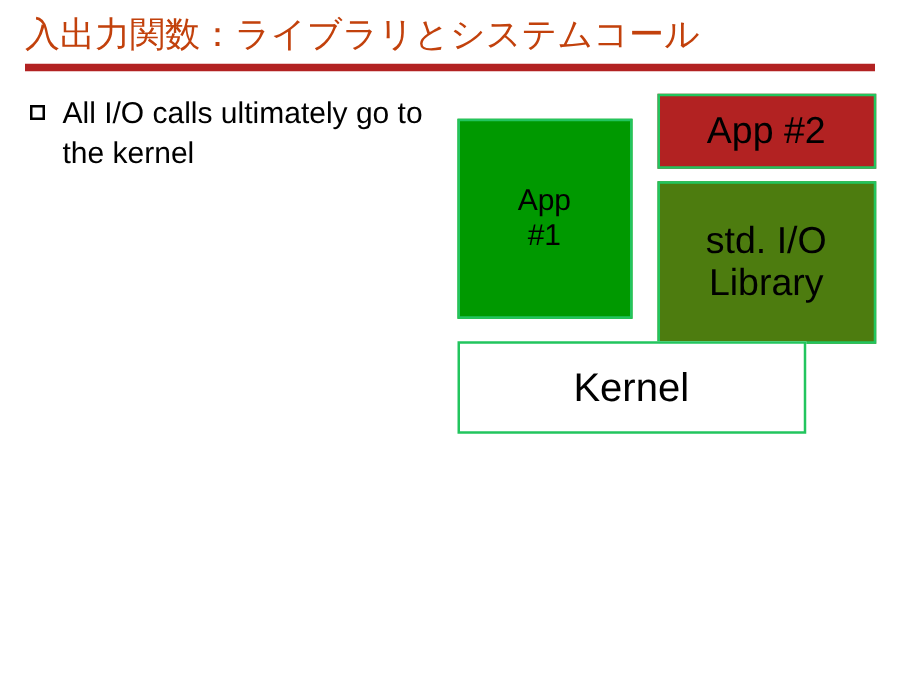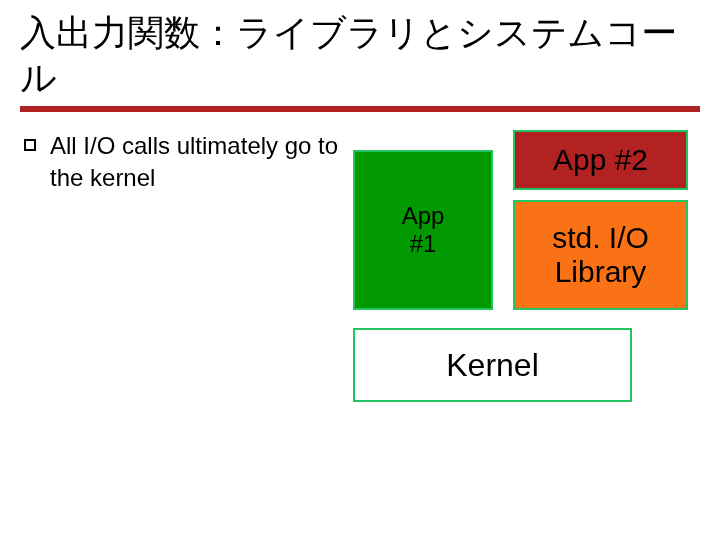--- a/index.html
+++ b/index.html
@@ -4,36 +4,36 @@
 <style>
   * { box-sizing: border-box; margin: 0; padding: 0; }
   html, body { width: 720px; height: 540px; background: #fff; font-family: Verdana, Arial, sans-serif; }
   .slide {
     width: 720px;
     height: 540px;
     padding: 10px 20px 20px 20px;
     position: relative;
   }
   .title {
-    font-size: 36px;
+    font-size: 28px;
     font-weight: 400;
-    color: #000000;
+    color: #c2410c;
     line-height: 1.25;
     font-family: "MS PGothic", Arial, sans-serif;
     margin-bottom: 6px;
   }
   .title-underline {
     height: 6px;
     background: #b22222;
     width: 100%;
     margin-bottom: 18px;
   }
   .content {
     display: flex;
-    gap: 8px;
+    gap: 21px;
   }
   .bullets {
     width: 325px;
   }
   .bullet {
     display: flex;
     align-items: flex-start;
     margin-bottom: 10px;
   }
   .bullet .marker {
@@ -80,22 +80,22 @@
     top: 0px;
     width: 175px;
     height: 60px;
     background: #b22222;
     font-size: 30px;
   }
   .stdlib {
     left: 160px;
     top: 70px;
     width: 175px;
-    height: 110px;
-    background: #f97316;
+    height: 130px;
+    background: #4d7c0f;
     font-size: 30px;
   }
   .kernel {
     left: 0px;
     top: 198px;
     width: 279px;
     height: 74px;
     background: #ffffff;
     font-size: 32px;
   }

